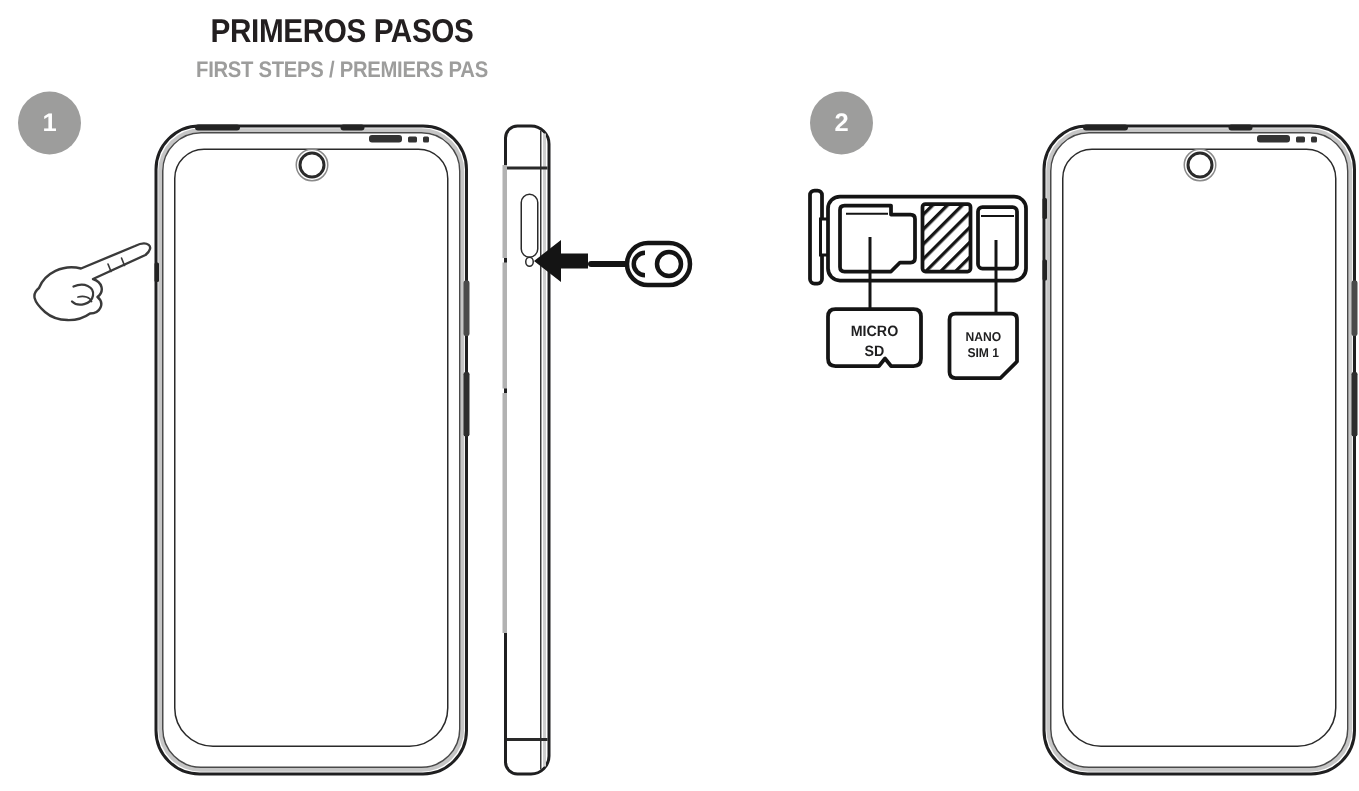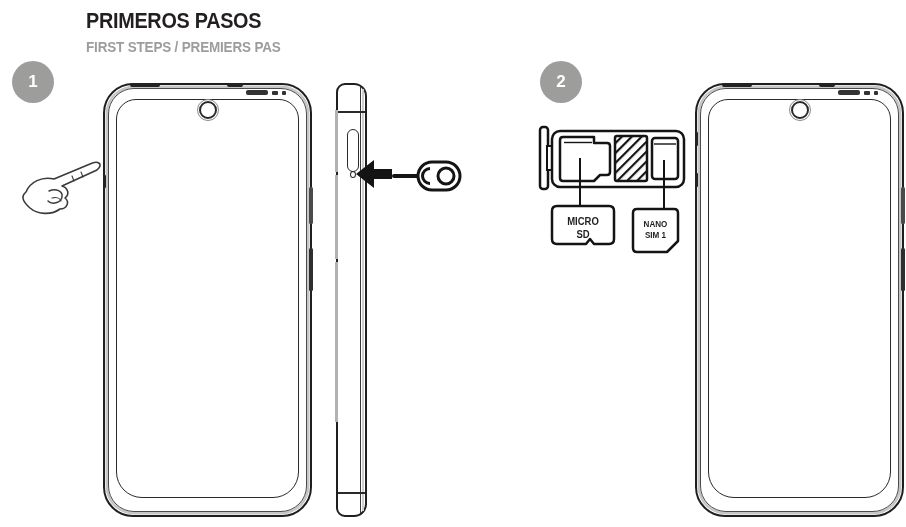--- a/index.html
+++ b/index.html
@@ -2,21 +2,21 @@
 <html><head>
 <meta charset="utf-8">
 <style>
   html,body{margin:0;padding:0;background:#fff;}
   .canvas{
     position:relative;width:906px;height:527px;background:#fff;overflow:hidden;
     font-family:"Liberation Sans",sans-serif;color:#1f1f20;
   }
   .abs{position:absolute;}
   
-  .titleblock{left:69px;top:8px;width:340px;}
+  .titleblock{left:58px;top:8px;width:340px;text-align:center;}
   .title{
     font-size:22px;font-weight:700;letter-spacing:-.3px;color:#231f20;
     transform:scaleX(.9);transform-origin:center top;white-space:nowrap;
   }
   .subtitle{
     margin-top:4px;font-size:15px;font-weight:700;letter-spacing:-.2px;color:#9d9d9c;
     transform:scaleX(.9);transform-origin:center top;white-space:nowrap;
   }
   
   .badge{

